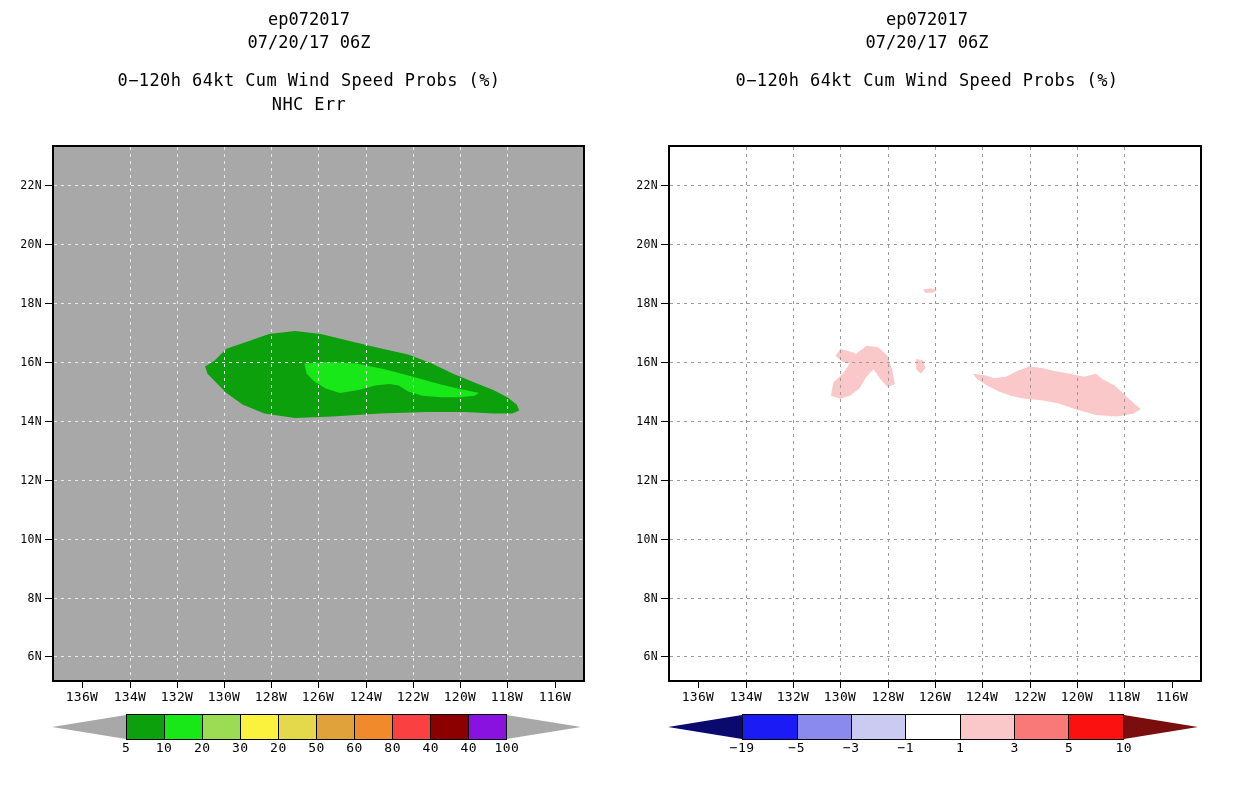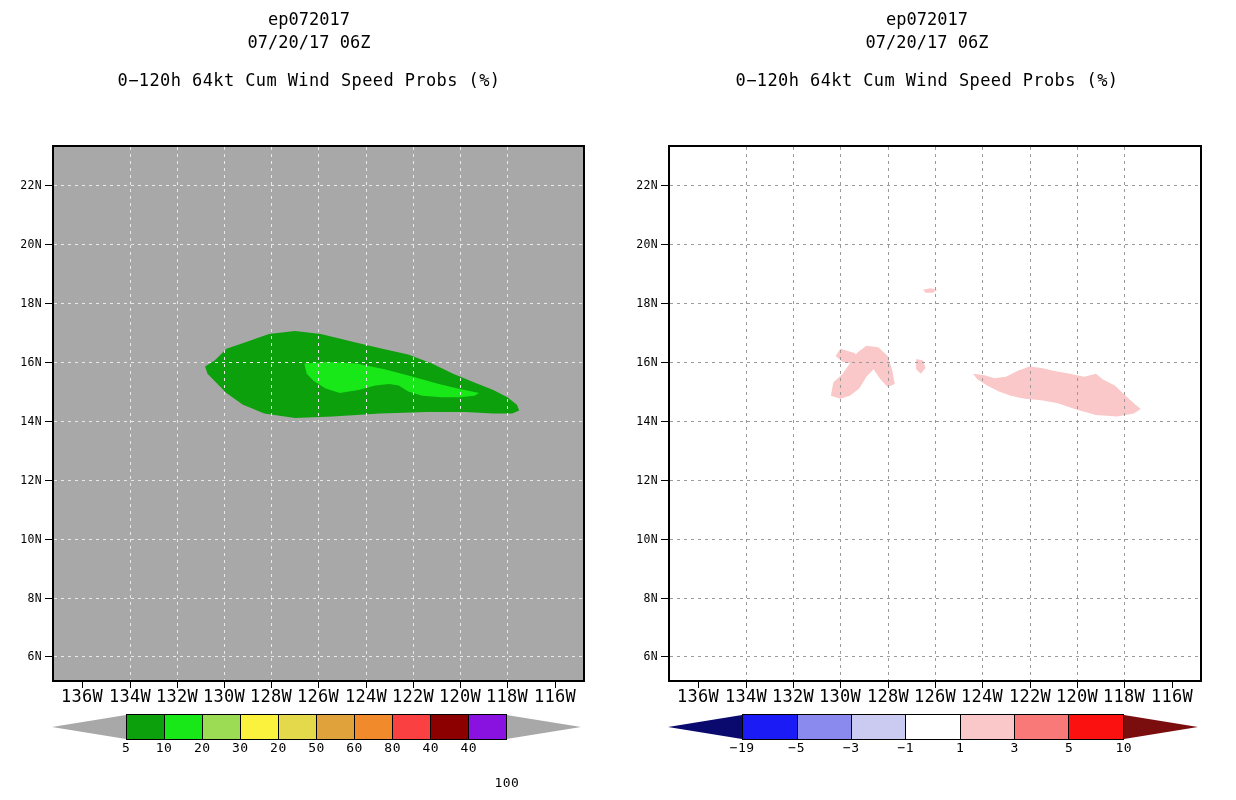--- a/index.html
+++ b/index.html
@@ -33,21 +33,21 @@
   .g-dark{background-image:linear-gradient(to bottom,#9a9a9a 0 3px,transparent 3px 7px);
           background-size:1px 7px;}
   .g-darkh{background-image:linear-gradient(to right,#9a9a9a 0 3px,transparent 3px 7px);
            background-size:7px 1px;}
 
   
   .ytick{position:absolute;right:100%;width:9px;height:1px;background:#000;}
   .ylab{position:absolute;right:calc(100% + 12px);font-size:11.5px;line-height:11px;
         white-space:nowrap;transform:translateY(-5px);letter-spacing:.3px;}
   .xtick{position:absolute;top:100%;height:8px;width:1px;background:#000;}
-  .xlab{position:absolute;top:calc(100% + 11px);font-size:17px;line-height:11px;
+  .xlab{position:absolute;top:calc(100% + 11px);font-size:13px;line-height:11px;
         white-space:nowrap;transform:translateX(-50%);letter-spacing:.3px;}
 
   
   .cbar{position:absolute;top:714px;height:26px;}
   .cbar.left{left:52px;width:529px;}
   .cbar.right{left:668px;width:530px;}
   .cbbands{position:absolute;left:14%;top:0;width:72%;height:26px;display:flex;
            border:1.5px solid #000;box-sizing:border-box;}
   .cbband{flex:1 1 0;border-right:1.5px solid #000;}
   .cbband:last-child{border-right:none;}
@@ -63,20 +63,21 @@
 <body>
 
 <div class="page">
 
   <div class="panel panel-left">
 
     <div class="titleblock">
       <div class="t-storm">ep072017</div>
       <div class="t-date">07/20/17 06Z</div>
       <div class="t-main">0−120h 64kt Cum Wind Speed Probs (%)</div>
+      <div class="t-sub">NHC Err</div>
     </div>
 
     <div class="mapframe left">
       <div class="mapinner" id="left-inner">
         <svg id="left-svg" width="529" height="533" viewBox="0 0 529 533" preserveAspectRatio="none">
             <polygon points="160.6,213.5 172.4,201.7 193.7,194.4 214.9,187.0 240.9,184.0 266.9,187.0 297.6,194.4 328.3,201.7 354.2,207.6 377.9,216.4 399.1,226.7 420.4,235.6 439.3,242.9 453.4,250.3 462.9,257.7 465.2,263.6 458.2,266.5 439.3,266.5 410.9,265.0 373.1,265.0 325.9,266.5 278.7,269.4 240.9,270.9 210.2,266.5 188.9,257.7 172.4,245.9 160.6,234.1 153.5,226.7 151.1,219.4 160.6,213.5" fill="#0CA00C"></polygon>
             <polygon points="250.3,216.4 273.9,215.0 302.3,216.4 330.6,222.3 359.0,229.7 384.9,237.1 403.8,241.5 418.0,244.4 425.1,245.9 420.4,248.8 406.2,250.3 387.3,250.3 368.4,248.8 354.2,244.4 344.8,238.5 335.3,237.1 321.2,238.5 304.6,242.9 285.8,245.9 271.6,241.5 259.8,234.1 252.7,226.7 250.3,216.4" fill="#18E818"></polygon>
           </svg>
       <div class="gridv g-light" style="left: 76px;"></div><div class="gridv g-light" style="left: 123px;"></div><div class="gridv g-light" style="left: 170px;"></div><div class="gridv g-light" style="left: 217px;"></div><div class="gridv g-light" style="left: 264px;"></div><div class="gridv g-light" style="left: 312px;"></div><div class="gridv g-light" style="left: 359px;"></div><div class="gridv g-light" style="left: 406px;"></div><div class="gridv g-light" style="left: 453px;"></div><div class="gridh g-lighth" style="top: 509px;"></div><div class="gridh g-lighth" style="top: 451px;"></div><div class="gridh g-lighth" style="top: 392px;"></div><div class="gridh g-lighth" style="top: 333px;"></div><div class="gridh g-lighth" style="top: 274px;"></div><div class="gridh g-lighth" style="top: 215px;"></div><div class="gridh g-lighth" style="top: 156px;"></div><div class="gridh g-lighth" style="top: 97px;"></div><div class="gridh g-lighth" style="top: 38px;"></div></div>
       <div id="left-axes">
@@ -150,21 +151,21 @@
           <span class="cbtick" style="left: 0%;">5</span>
           <span class="cbtick" style="left: 10%;">10</span>
           <span class="cbtick" style="left: 20%;">20</span>
           <span class="cbtick" style="left: 30%;">30</span>
           <span class="cbtick" style="left: 40%;">20</span>
           <span class="cbtick" style="left: 50%;">50</span>
           <span class="cbtick" style="left: 60%;">60</span>
           <span class="cbtick" style="left: 70%;">80</span>
           <span class="cbtick" style="left: 80%;">40</span>
           <span class="cbtick" style="left: 90%;">40</span>
-          <span class="cbtick" style="left: 100%; margin-top: 35px;">100</span>
+          <span class="cbtick" style="left: 100%;">100</span>
         </div>
     </div>
   </div>
 
   <div class="panel panel-right">
 
     <div class="titleblock">
       <div class="t-storm">ep072017</div>
       <div class="t-date">07/20/17 06Z</div>
       <div class="t-main">0−120h 64kt Cum Wind Speed Probs (%)</div>

